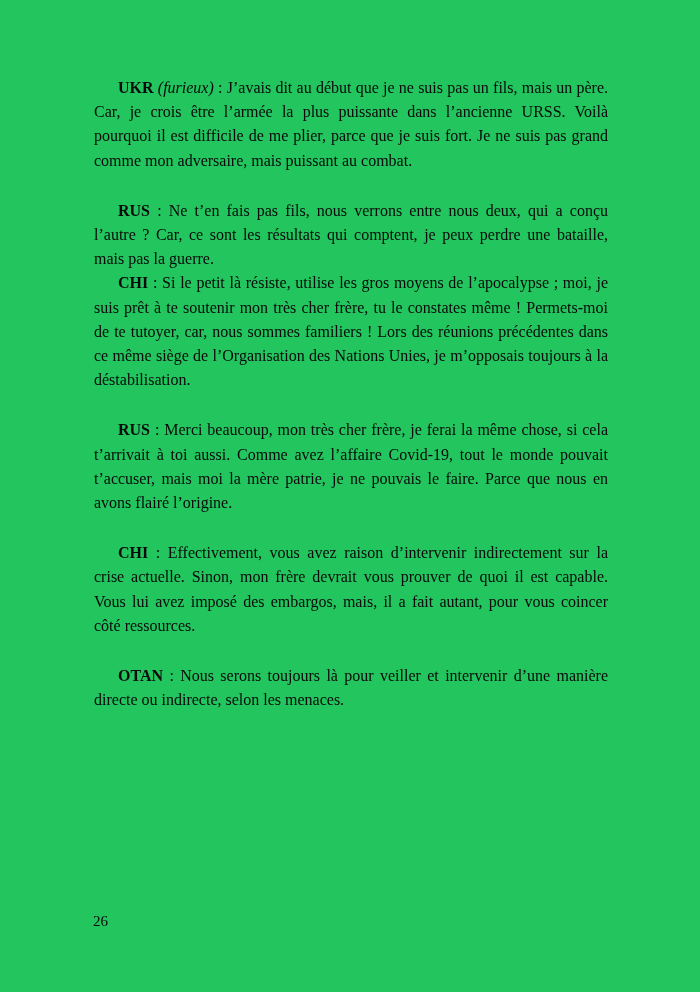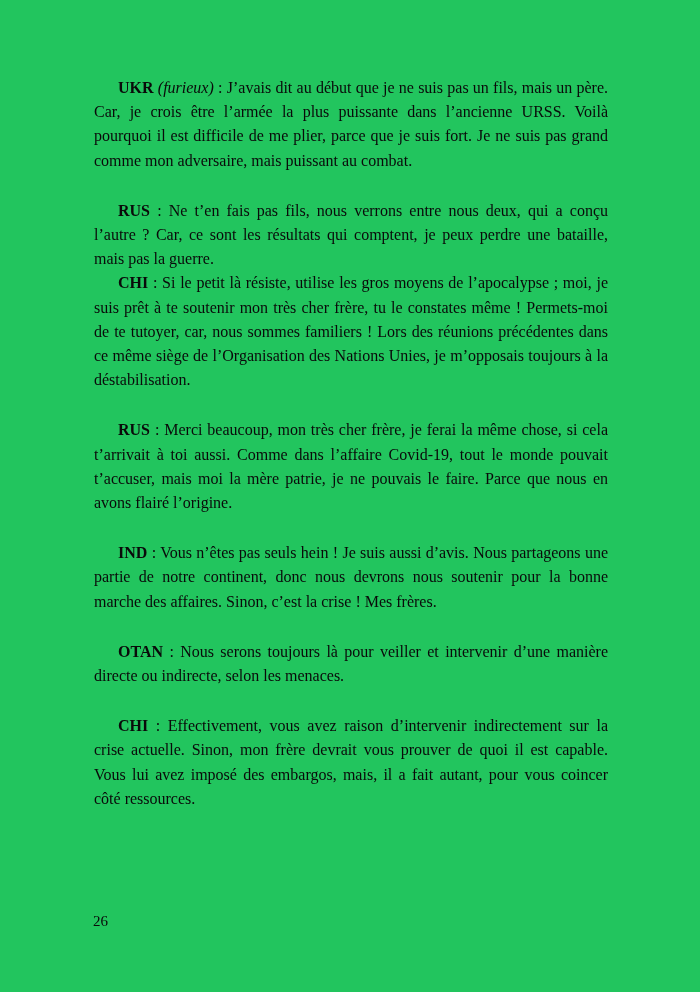--- a/index.html
+++ b/index.html
@@ -52,24 +52,23 @@
 
 <div class="page">
   <div class="text-block">
 
     <p><span class="speaker">UKR</span> <span class="stage">(furieux)</span> <span>: J’avais dit au début que je ne suis pas un fils, mais un père. Car, je crois être l’armée la plus puissante dans l’ancienne URSS. Voilà pourquoi il est difficile de me plier, parce que je suis fort. Je ne suis pas grand comme mon adversaire, mais puissant au combat.</span></p>
 
     <p class="gap"><span class="speaker">RUS</span> <span>: Ne t’en fais pas fils, nous verrons entre nous deux, qui a conçu l’autre ? Car, ce sont les résultats qui comptent, je peux perdre une bataille, mais pas la guerre.</span></p>
 
     <p><span class="speaker">CHI</span> <span>: Si le petit là résiste, utilise les gros moyens de l’apocalypse ; moi, je suis prêt à te soutenir mon très cher frère, tu le constates même ! Permets-moi de te tutoyer, car, nous sommes familiers ! Lors des réunions précédentes dans ce même siège de l’Organisation des Nations Unies, je m’opposais toujours à la déstabilisation.</span></p>
 
-    <p class="gap"><span class="speaker">RUS</span> <span>: Merci beaucoup, mon très cher frère, je ferai la même chose, si cela t’arrivait à toi aussi. Comme dans l’affaire Covid-19, tout le monde pouvait t’accuser, mais moi la mère patrie, je ne pouvais le faire. Parce que nous en avons flairé l’origine.</span></p>
+    <p class="gap"><span class="speaker">RUS</span> <span>: Merci beaucoup, mon très cher frère, je ferai la même chose, si cela t’arrivait à toi aussi. Comme avez l’affaire Covid-19, tout le monde pouvait t’accuser, mais moi la mère patrie, je ne pouvais le faire. Parce que nous en avons flairé l’origine.</span></p>
 
-    <p class="gap"><span class="speaker">IND</span> <span>: Vous n’êtes pas seuls hein ! Je suis aussi d’avis. Nous partageons une partie de notre continent, donc nous devrons nous soutenir pour la bonne marche des affaires. Sinon, c’est la crise ! Mes frères.</span></p>
+
+    <p class="gap"><span class="speaker">CHI</span> <span>: Effectivement, vous avez raison d’intervenir indirectement sur la crise actuelle. Sinon, mon frère devrait vous prouver de quoi il est capable. Vous lui avez imposé des embargos, mais, il a fait autant, pour vous coincer côté ressources.</span></p>
 
     <p class="gap"><span class="speaker">OTAN</span> <span>: Nous serons toujours là pour veiller et intervenir d’une manière directe ou indirecte, selon les menaces.</span></p>
-
-    <p class="gap"><span class="speaker">CHI</span> <span>: Effectivement, vous avez raison d’intervenir indirectement sur la crise actuelle. Sinon, mon frère devrait vous prouver de quoi il est capable. Vous lui avez imposé des embargos, mais, il a fait autant, pour vous coincer côté ressources.</span></p>
 
   </div>
 
   <div class="folio">26</div>
 </div>
 
 </body></html>

